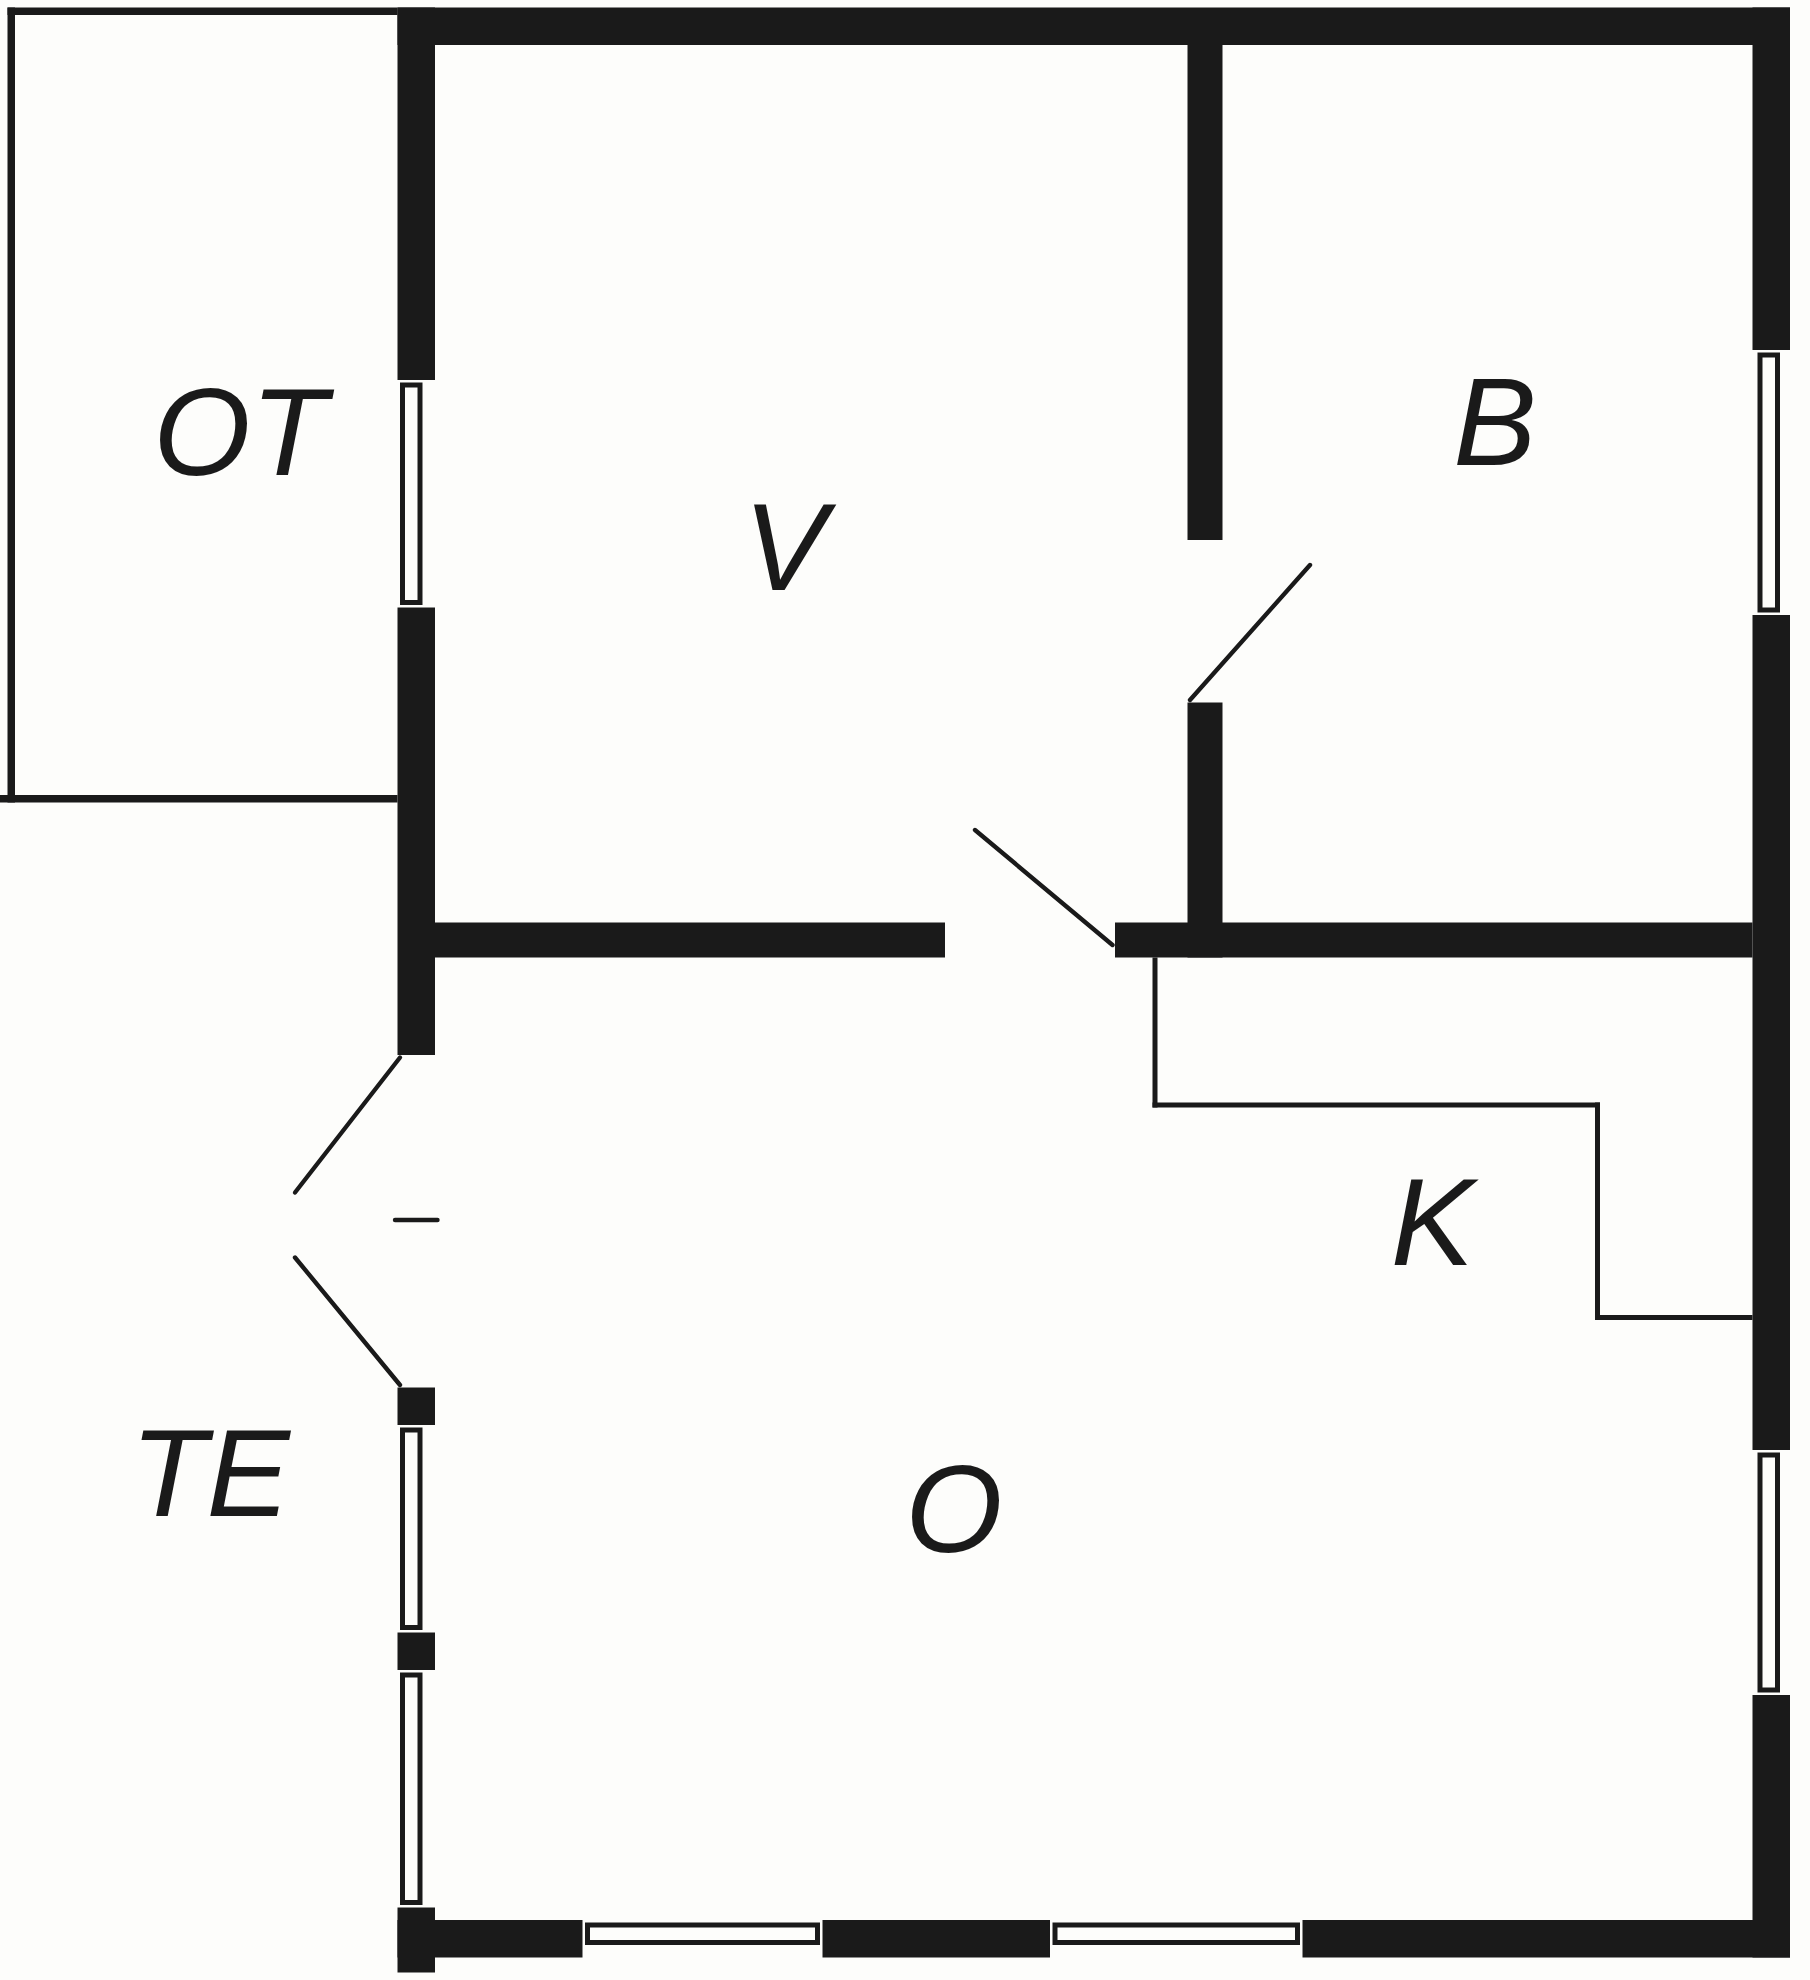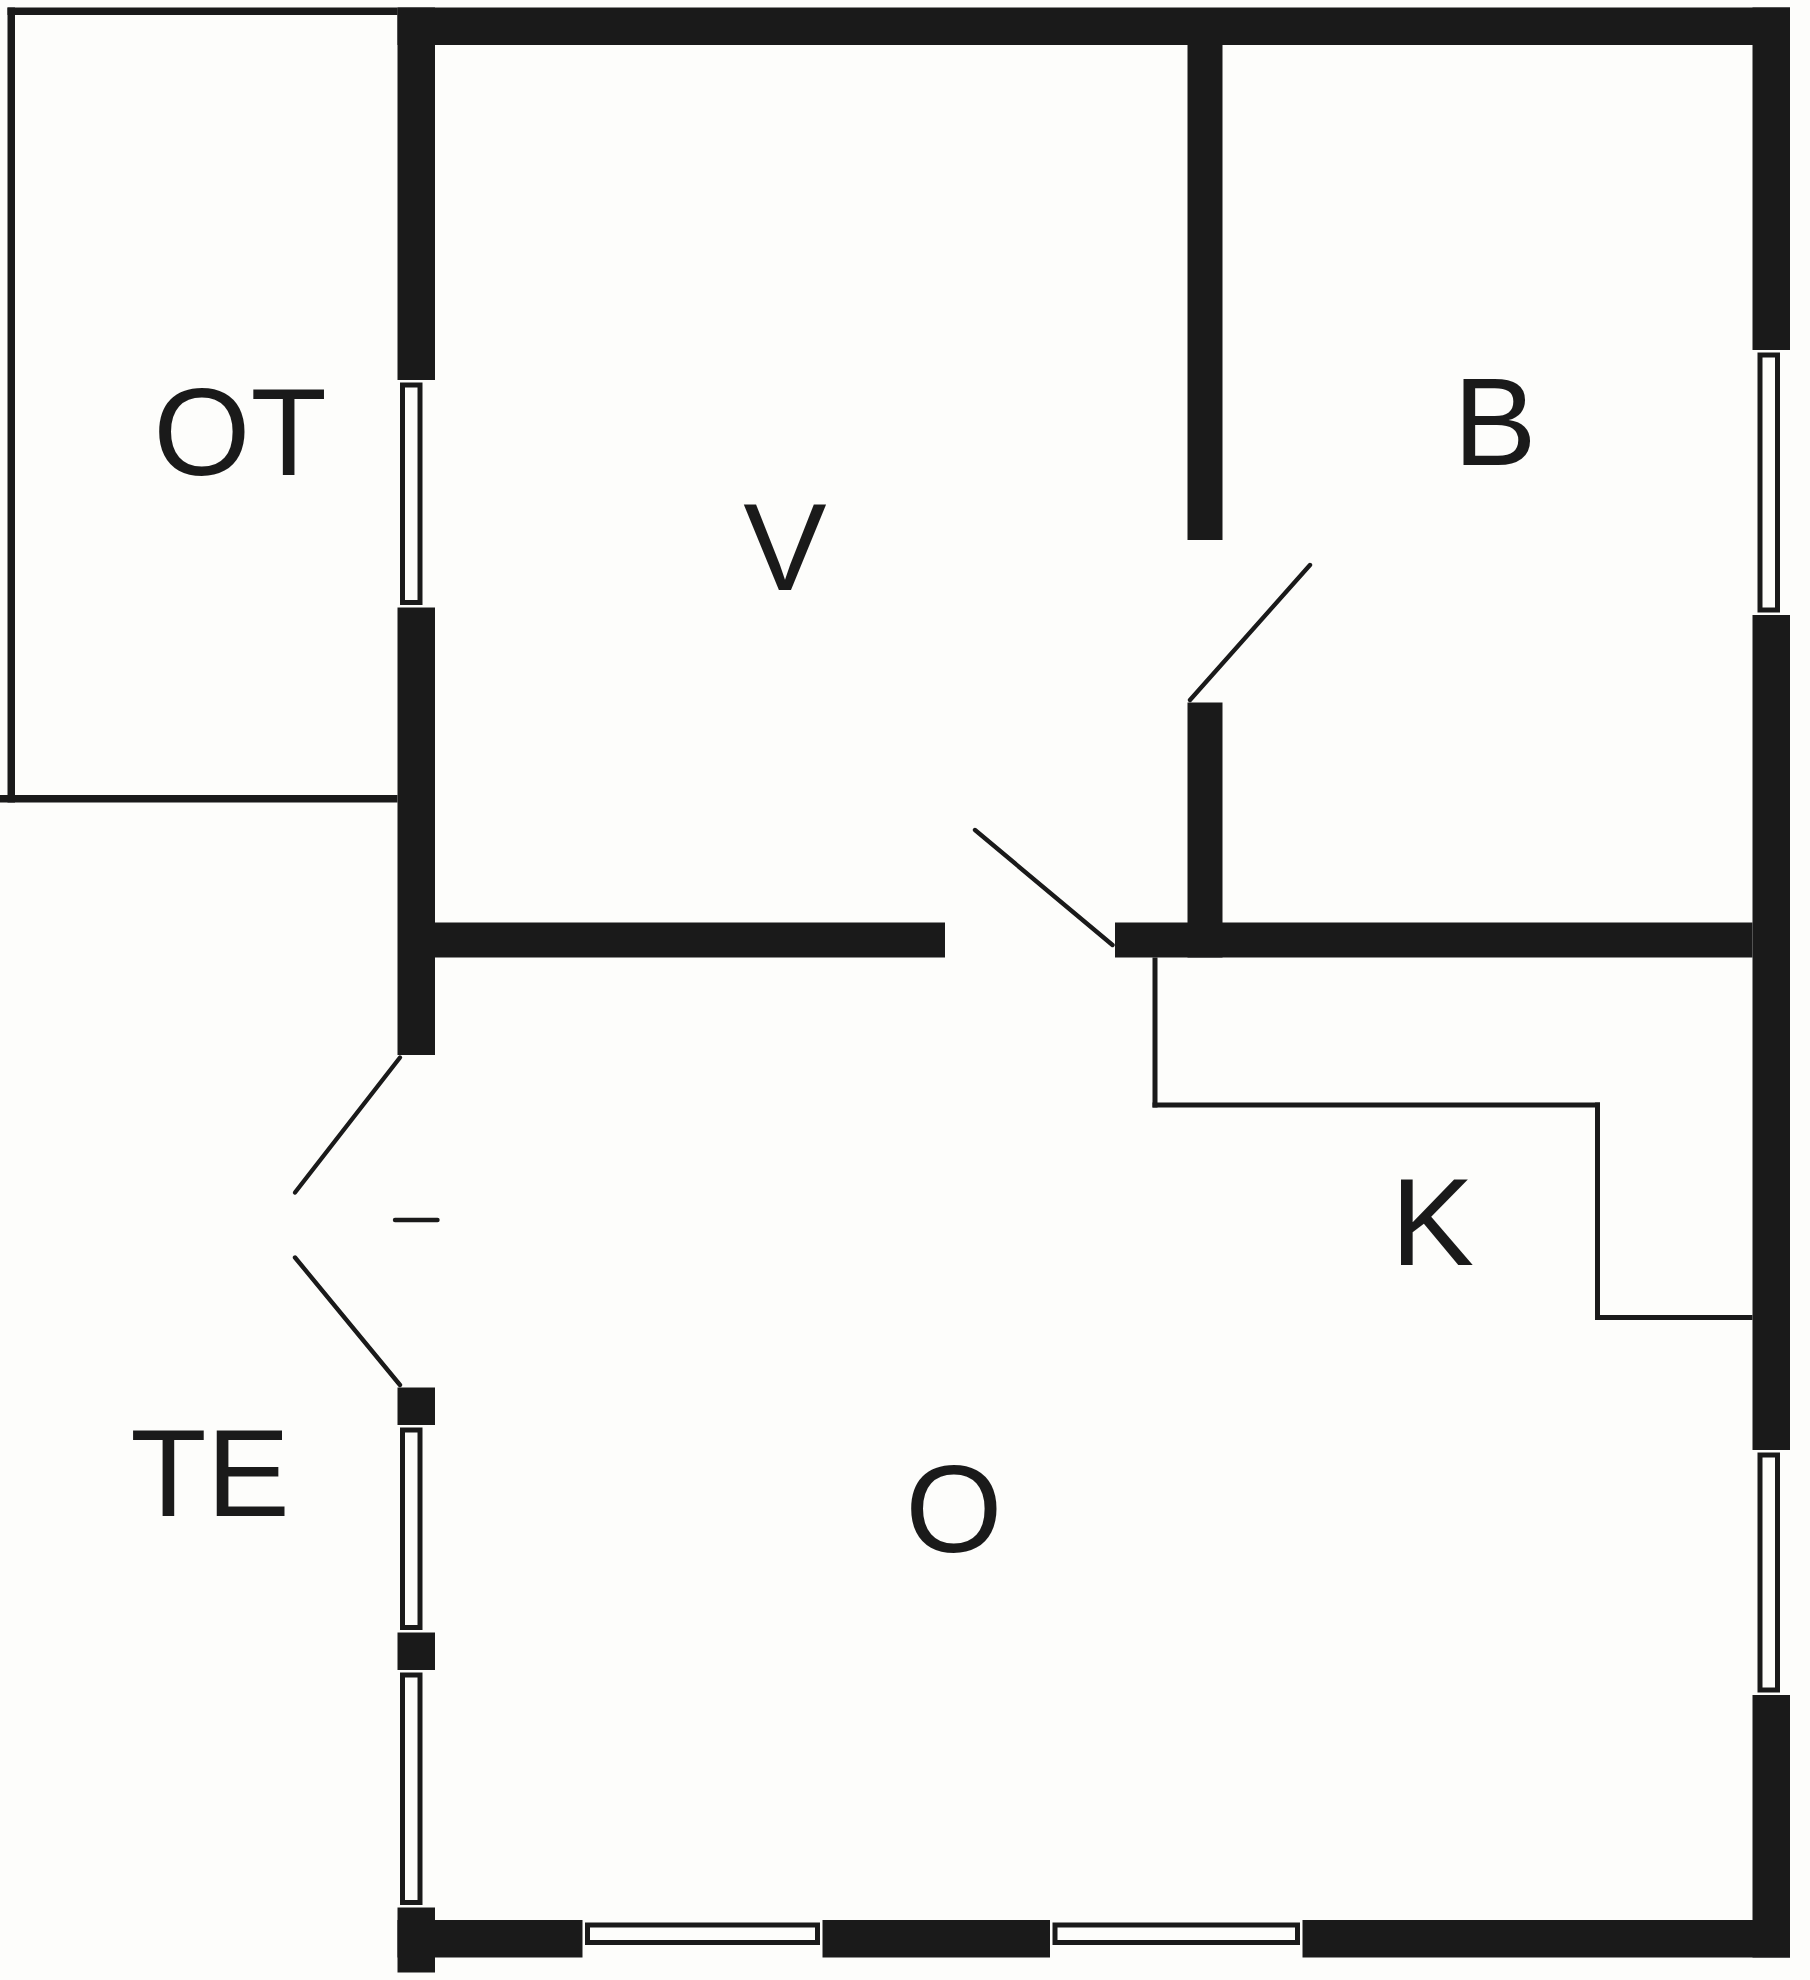--- a/index.html
+++ b/index.html
@@ -8,20 +8,21 @@
     width: 1810px;
     height: 1980px;
     background: #fdfdfb;
     overflow: hidden;
     font-family: "Liberation Sans", sans-serif;
   }
   .plan-wrap {
     position: relative;
     width: 1784px;
     height: 1980px;
+    font-style: italic;
   }
   svg text {
     font-family: "Liberation Sans", sans-serif;
     font-size: 100px;
     fill: #1a1a1a;
     text-anchor: middle;
     dominant-baseline: central;
   }
 </style>
 </head>

